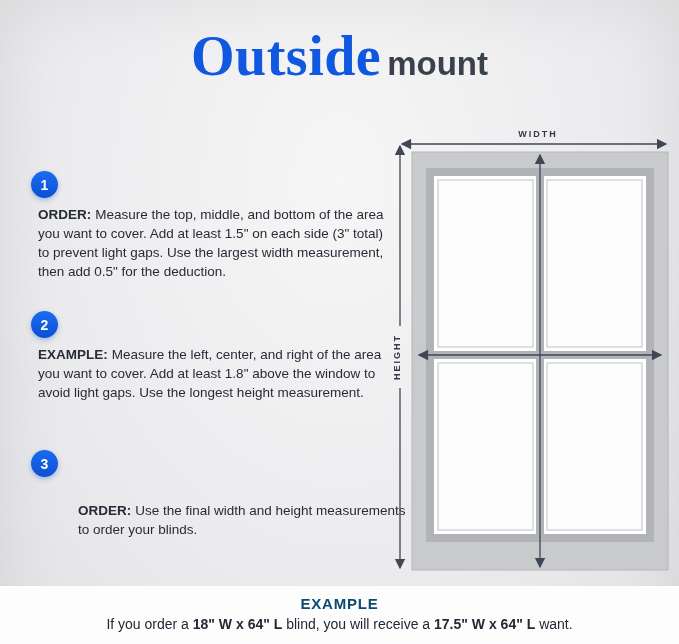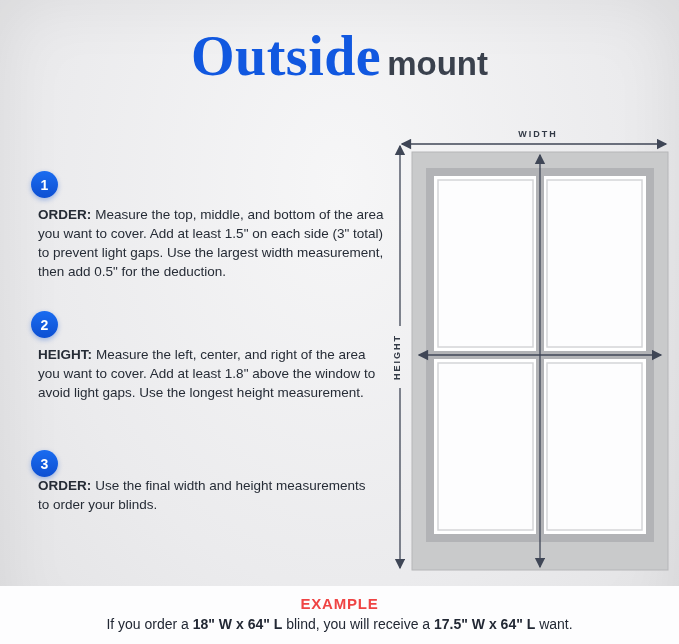--- a/index.html
+++ b/index.html
@@ -27,31 +27,31 @@
   .step-text{
     position:absolute;left:38px;width:348px;
     font-size:13.5px;line-height:1.4;color:#262c36;
   }
   .step-label{font-weight:700;margin-right:4px;}
   #badge-1{left:31px;top:171px;}
   #text-1{top:206px;}
   #badge-2{left:31px;top:311px;}
   #text-2{top:346px;}
   #badge-3{left:31px;top:450px;}
-  #text-3{top:477px;width:330px;}
+  #text-3{top:502px;width:330px;margin-left:40px;}
   
   .diagram{position:absolute;left:390px;top:128px;width:295px;height:452px;}
   .diagram svg{display:block;}
   .dim-label{fill:#333a46;font-size:9px;font-weight:700;letter-spacing:2px;font-family:"Liberation Sans",sans-serif;}
   
   .footer{
     position:absolute;left:0;bottom:0;width:100%;height:58px;
     background:#fdfdfe;text-align:center;
   }
-  .example-heading{margin-top:9px;font-size:15px;font-weight:800;color:#ef4444;letter-spacing:.8px;}
+  .example-heading{margin-top:9px;font-size:15px;font-weight:800;color:#0c4a6e;letter-spacing:.8px;}
   .example-text{margin-top:4px;font-size:14px;color:#222834;}
   .example-text b{font-weight:700;}
 </style>
 </head>
 <body>
 
 <div class="canvas">
 
   <div class="header">
     <div class="title-line2">
@@ -63,21 +63,21 @@
     <span>1</span>
   </div>
   <div class="step-text" id="text-1">
     <span class="step-label">ORDER:</span><span>Measure the top, middle, and bottom of the area you want to cover. Add at least 1.5" on each side (3" total) to prevent light gaps. Use the largest width measurement, then add 0.5" for the deduction.</span>
   </div>
 
   <div class="step-badge" id="badge-2">
     <span>2</span>
   </div>
   <div class="step-text" id="text-2">
-    <span class="step-label">HEIGHT:</span><span>Measure the left, center, and right of the area you want to cover. Add at least 1.8" above the window to avoid light gaps. Use the longest height measurement.</span>
+    <span class="step-label">EXAMPLE:</span><span>Measure the left, center, and right of the area you want to cover. Add at least 1.8" above the window to avoid light gaps. Use the longest height measurement.</span>
   </div>
 
   <div class="step-badge" id="badge-3">
     <span>3</span>
   </div>
   <div class="step-text" id="text-3">
     <span class="step-label">ORDER:</span><span>Use the final width and height measurements to order your blinds.</span>
   </div>
 
   <div class="diagram">

